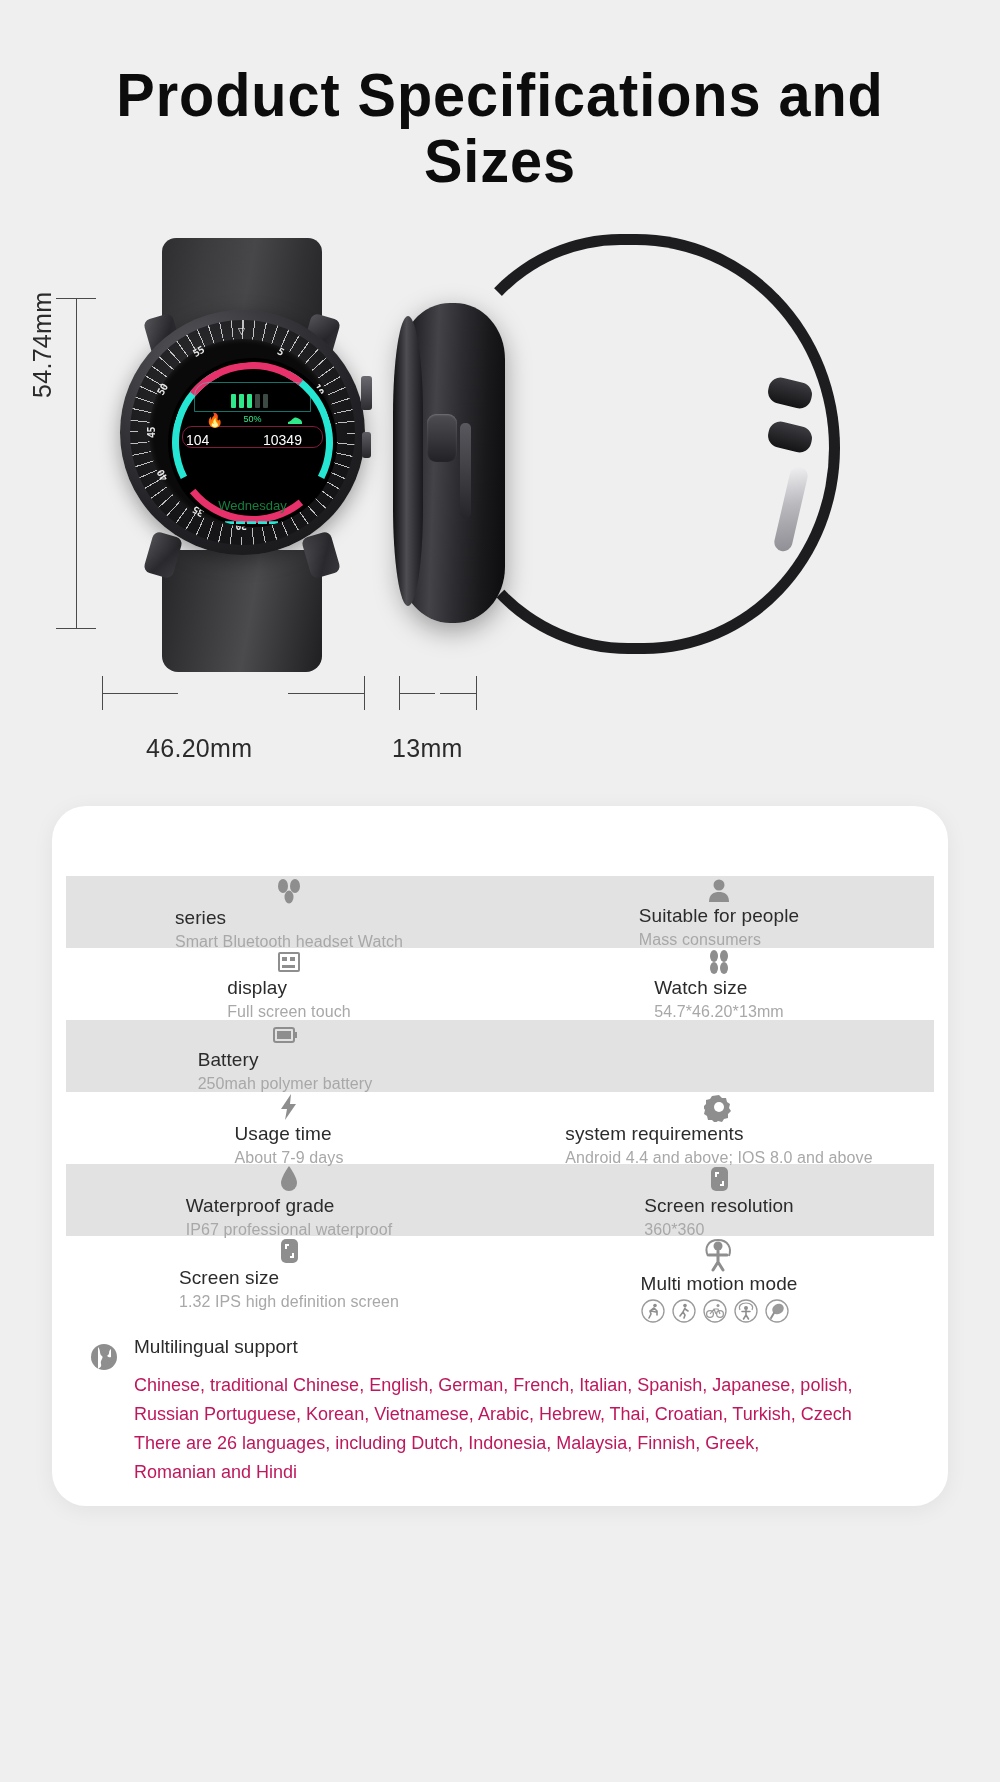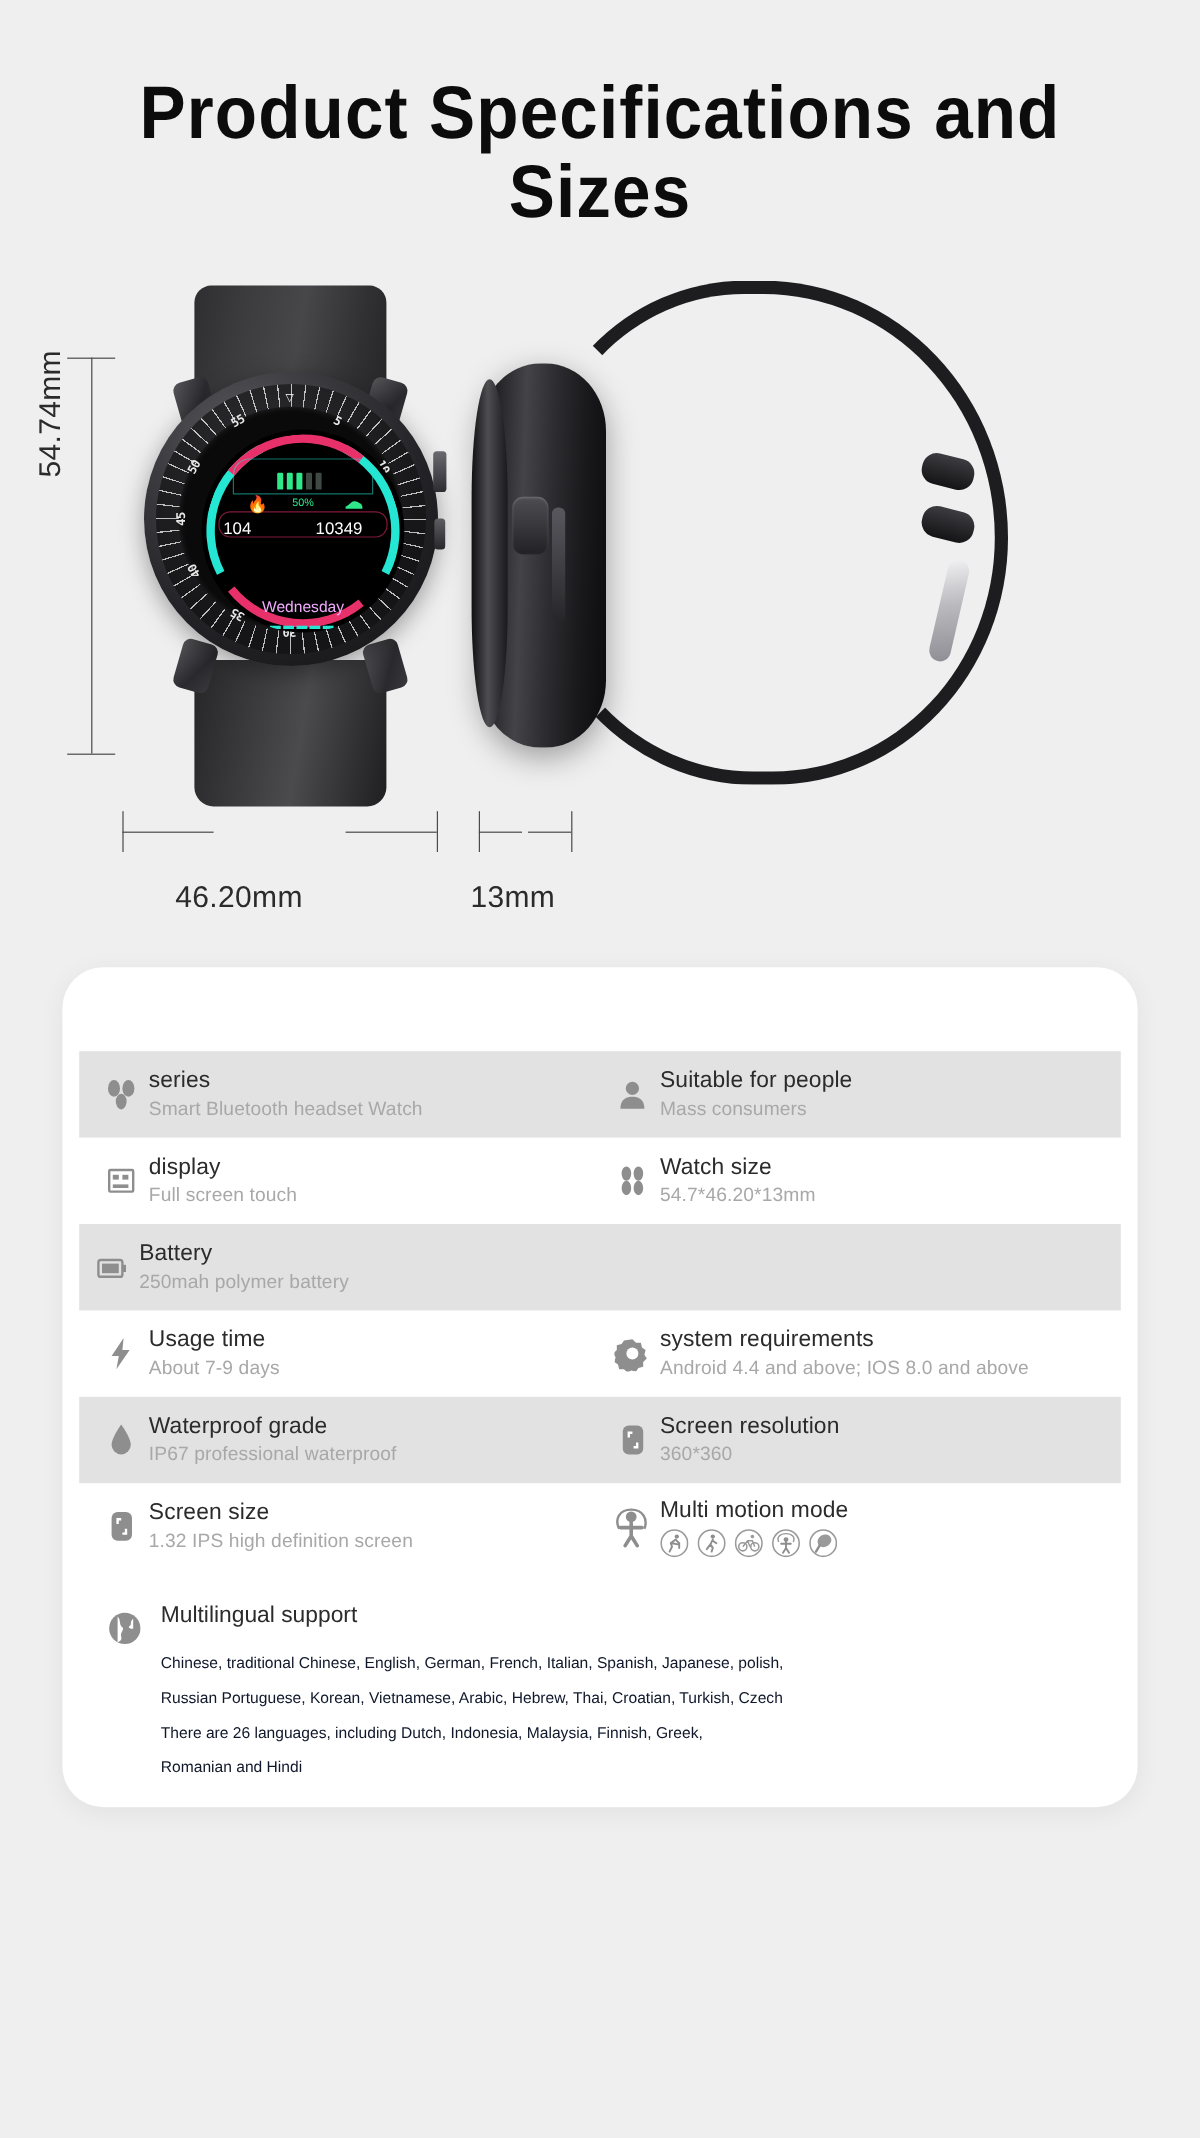--- a/index.html
+++ b/index.html
@@ -119,21 +119,21 @@
   .ico-flame { position: absolute; left: 38px; top: 54px; font-size: 14px; }
   .ico-shoe  { position: absolute; right: 34px; top: 54px; font-size: 14px; }
   .val-l { position: absolute; left: 18px; top: 74px; width: 54px; 
     color: #fff; font-size: 14px; }
   .val-r { position: absolute; right: 14px; top: 74px; width: 60px; text-align: left;
     color: #fff; font-size: 14px; }
   .clock { position: absolute; left: 0; top: 92px; width: 169px; text-align: center;
     color: #fff; font-size: 44px; font-weight: 300; letter-spacing: -1px;
     font-family: "DejaVu Sans", sans-serif; }
   .wday { position: absolute; left: 0; top: 140px; width: 169px; text-align: center;
-    color: #f0abfc; font-size: 13px; }
+    color: #15803d; font-size: 13px; }
   .dashes { position: absolute; left: 0; top: 158px; width: 169px; text-align: center;
     color: #25e6d2; font-size: 9px; letter-spacing: 2px; }
 
   
   .watch-side { position: absolute; left: 400px; top: 0px; width: 460px; height: 440px; }
   .side-case {
     position: absolute; left: 0px; top: 75px; width: 105px; height: 320px;
     border-radius: 50px / 56px;
     background: linear-gradient(92deg,#0f0f11 0%,#2b2b2f 18%,#434348 34%,#2d2d31 55%,#19191c 78%,#0c0c0e 100%);
     box-shadow: 0 8px 26px rgba(0,0,0,.35);
@@ -177,36 +177,36 @@
 
   
   .card {
     position: absolute; left: 52px; top: 806px; width: 896px; height: 700px;
     background: #fff; border-radius: 34px;
     box-shadow: 0 4px 22px rgba(0,0,0,.06);
   }
   .rows { position: absolute; left: 14px; top: 70px; width: 868px; }
   .row { display: flex; height: 72px; }
   .row.alt { background: #e2e2e2; }
-  .cell { display: flex; align-items: center; width: 50%; padding-left: 12px; }
+  .cell { display: flex; align-items: center; width: 50%; padding-left: 12px; flex-direction: column; }
   .cell.right { padding-left: 4px; }
   .ic { width: 46px; min-width: 46px; display: flex; align-items: center; justify-content: center; }
   .ic svg { display: block; }
   .txt { display: flex; flex-direction: column; justify-content: center; }
   .k { font-size: 19px; color: #2b2b2b; line-height: 24px; letter-spacing: .1px; }
   .v { font-size: 16px; color: #a8a8a8; line-height: 23px; letter-spacing: .1px; }
 
   .motion-icons { display: flex; gap: 7px; margin-top: 3px; }
   .motion-icons svg { display: block; }
 
   .lang { position: absolute; left: 26px; top: 530px; width: 840px; display: flex; }
   .lang .ic { width: 52px; min-width: 52px; align-items: flex-start; padding-top: 4px; }
   .lang-body { padding-left: 4px; }
   .lang-title { font-size: 19px; color: #2b2b2b; margin-bottom: 13px; }
-  .lang-line { font-size: 13px; color: #0f172a; line-height: 29px; }
+  .lang-line { font-size: 18px; color: #be185d; line-height: 29px; }
 </style>
 </head>
 <body>
 
 <div class="page">
 
   <div class="title">Product Specifications and Sizes</div>
 
   <div class="photo-area">
 

